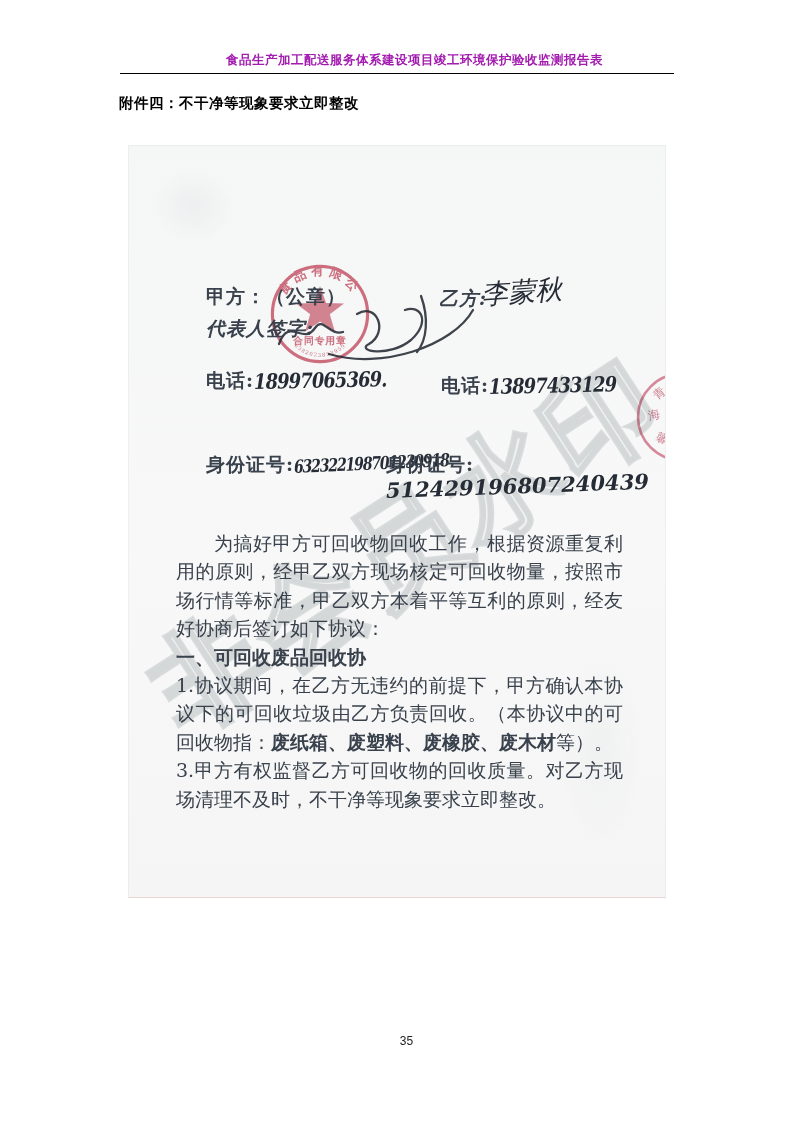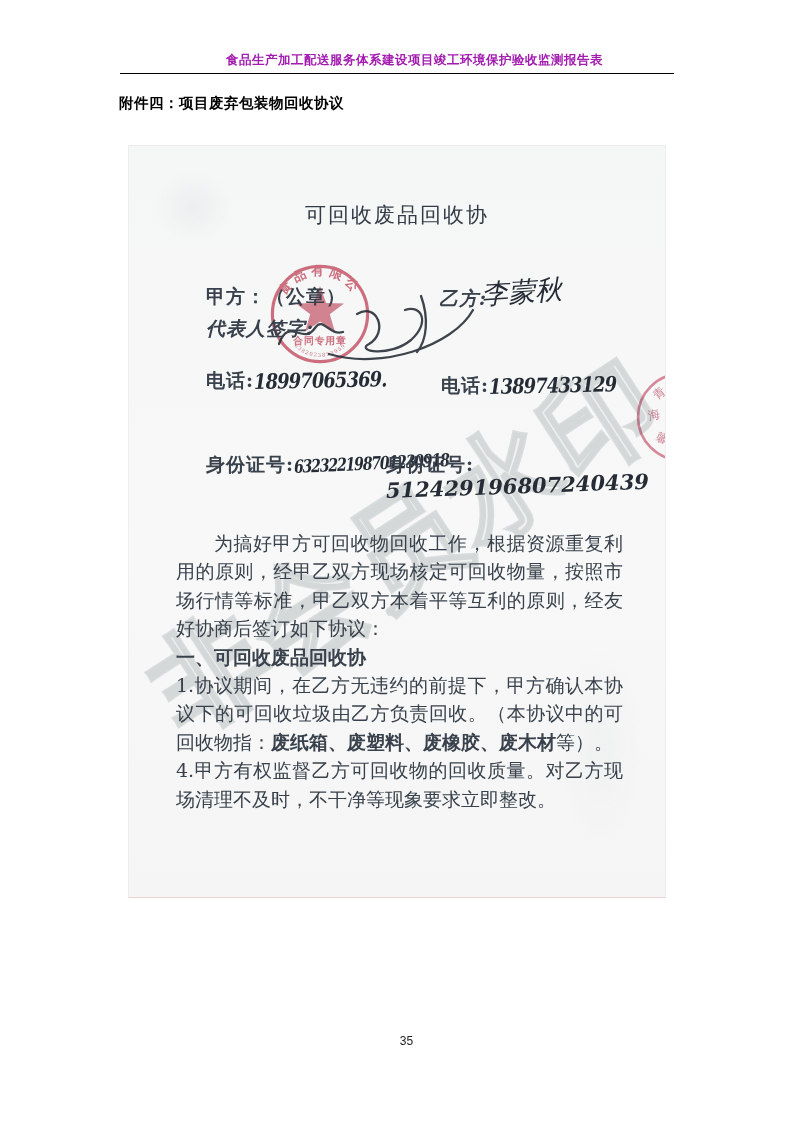--- a/index.html
+++ b/index.html
@@ -82,27 +82,26 @@
   .seal-b { position:absolute; left:500px; top:224px; mix-blend-mode:multiply; }
   .signature { position:absolute; left:142px; top:142px; }
 </style>
 </head>
 <body>
 
 <div class="page">
 
   <div class="report-header-title">食品生产加工配送服务体系建设项目竣工环境保护验收监测报告表</div>
   <div class="header-rule"></div>
-  <div class="attachment-heading">附件四：项目废弃包装物回收协议</div>
+  <div class="attachment-heading">附件四：不干净等现象要求立即整改</div>
 
   <div class="scan">
 
     <div class="watermark">非会员水印</div>
 
-    <div class="doc-title">可回收废品回收协</div>
 
     <svg class="seal-a" width="112" height="112" viewBox="0 0 120 120">
       <g opacity="0.78">
         <circle cx="60" cy="60" r="51" fill="none" stroke="#c84a5f" stroke-width="3.4"></circle>
         <polygon points="60,30 66.5,48.1 85.7,48.7 70.5,60.4 75.9,78.8 60,68 44.1,78.8 49.5,60.4 34.3,48.7 53.5,48.1" fill="#c84a5f" opacity="0.85"></polygon>
         <defs>
           <path id="ringArc" d="M 19,74 A 43,43 0 1 1 101,74" fill="none"></path>
           <path id="serialArc" d="M 26,86 A 39,39 0 0 0 94,86" fill="none"></path>
         </defs>
         <text font-size="13.5" fill="#c84a5f" font-weight="600" letter-spacing="5">
@@ -149,20 +148,20 @@
         <text x="28" y="30" font-size="12" fill="#c85a74" transform="rotate(-38 28 30)">青</text>
         <text x="20" y="50" font-size="12" fill="#c85a74" transform="rotate(-12 20 50)">海</text>
         <text x="26" y="70" font-size="12" fill="#c85a74" transform="rotate(18 26 70)">馨</text>
       </g>
     </svg>
 
     <div class="body-text">
       <p class="indent">为搞好甲方可回收物回收工作，根据资源重复利用的原则，经甲乙双方现场核定可回收物量，按照市场行情等标准，甲乙双方本着平等互利的原则，经友好协商后签订如下协议：</p>
       <p class="bold">一、可回收废品回收协</p>
       <p><span>1.协议期间，在乙方无违约的前提下，甲方确认本协议下的可回收垃圾由乙方负责回收。（本协议中的可回收物指：</span><span class="bold">废纸箱、废塑料、废橡胶、废木材</span><span>等）。</span></p>
-      <p>4.甲方有权监督乙方可回收物的回收质量。对乙方现场清理不及时，不干净等现象要求立即整改。</p>
+      <p>3.甲方有权监督乙方可回收物的回收质量。对乙方现场清理不及时，不干净等现象要求立即整改。</p>
     </div>
 
   </div>
 
   <div class="page-number">35</div>
 
 </div>
 
 </body></html>

